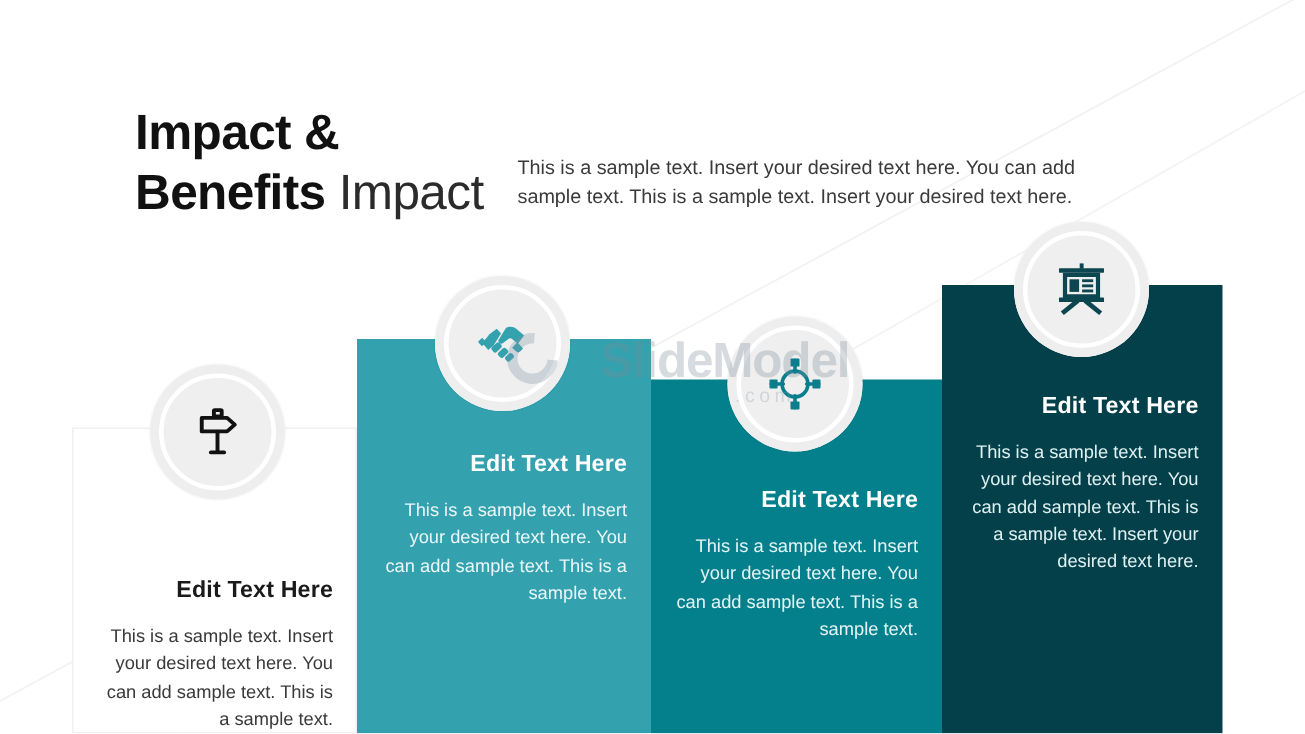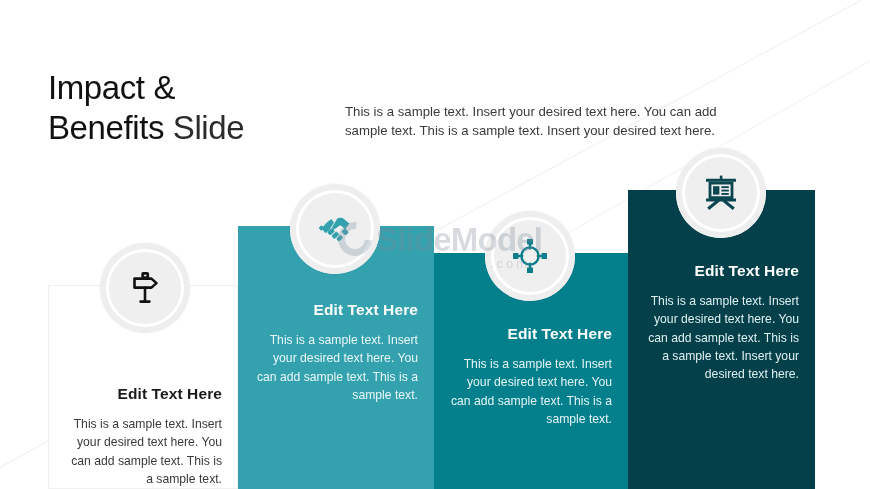--- a/index.html
+++ b/index.html
@@ -33,21 +33,21 @@
     top: 68px;
     z-index: 4;
     line-height: 1.22;
   }
   .title-line {
     font-size: 33px;
     letter-spacing: -0.4px;
     color: #111111;
     white-space: nowrap;
   }
-  .title-strong { font-weight: normal; }
+  .title-strong { font-weight: bold; margin-left: 42px; }
   .title-light  { font-weight: normal; color: #2b2b2b; }
 
   
   #intro-paragraph {
     position: absolute;
     left: 345px;
     top: 89px;
     width: 410px;
     z-index: 4;
     font-size: 13.2px;
@@ -148,20 +148,21 @@
     box-sizing: border-box;
     transform: rotate(-40deg);
     margin-right: 4px;
   }
   #watermark .wm-text {
     font-size: 33px;
     font-weight: bold;
     color: #7c8c9a;
     letter-spacing: -0.8px;
     line-height: 1;
+    margin-left: 24px;
   }
   #watermark .wm-domain {
     position: absolute;
     left: 152px;
     top: 34px;
     font-size: 13px;
     color: #8d9aa6;
     letter-spacing: 3px;
   }
 </style>
@@ -170,21 +171,21 @@
 
 <div id="slide">
 
   <svg class="bg-diagonals" width="870" height="489" viewBox="0 0 870 489">
     <line x1="-40" y1="489" x2="880" y2="-10" stroke="#f2f2f2" stroke-width="1.2"></line>
     <line x1="120" y1="489" x2="880" y2="55" stroke="#f4f4f4" stroke-width="1.2"></line>
   </svg>
 
   <div id="title-block">
     <div class="title-line title-strong">Impact &amp;</div>
-    <div class="title-line"><span class="title-strong">Benefits</span><span class="title-light"> Slide</span></div>
+    <div class="title-line"><span class="title-strong">Benefits</span><span class="title-light"> Impact</span></div>
   </div>
 
   <p id="intro-paragraph">This is a sample text. Insert your desired text here. You can add sample text. This is a sample text. Insert your desired text here.</p>
 
   <div class="column" id="col-1" style="left: 48px; top: 285px; width: 190px; height: 204px;">
     <div class="col-body col-outline" style="background: rgb(255, 255, 255); border-color: rgb(240, 240, 240);"></div>
     <div class="col-inner" id="col-1-inner" style="top: 100px;">
       <h3 class="col-heading" style="color: rgb(26, 26, 26);">Edit Text Here</h3>
       <p class="col-text" style="color: rgb(58, 58, 58);">This is a sample text. Insert your desired text here. You can add sample text. This is a sample text.</p>
     </div>

